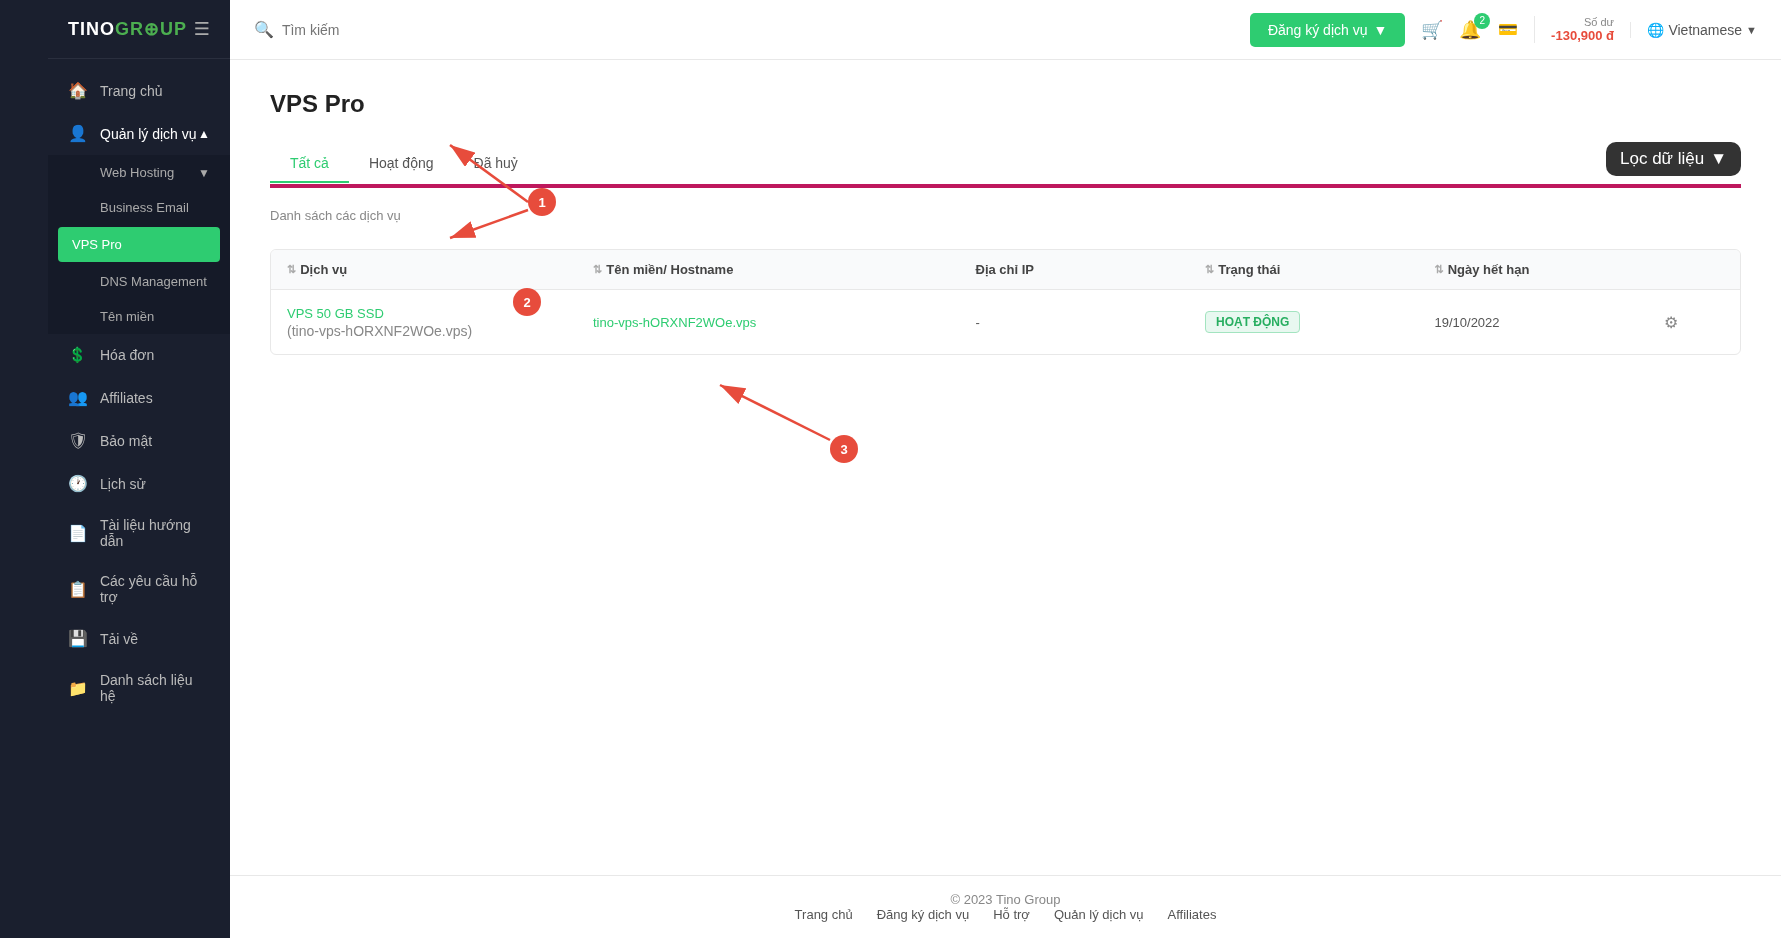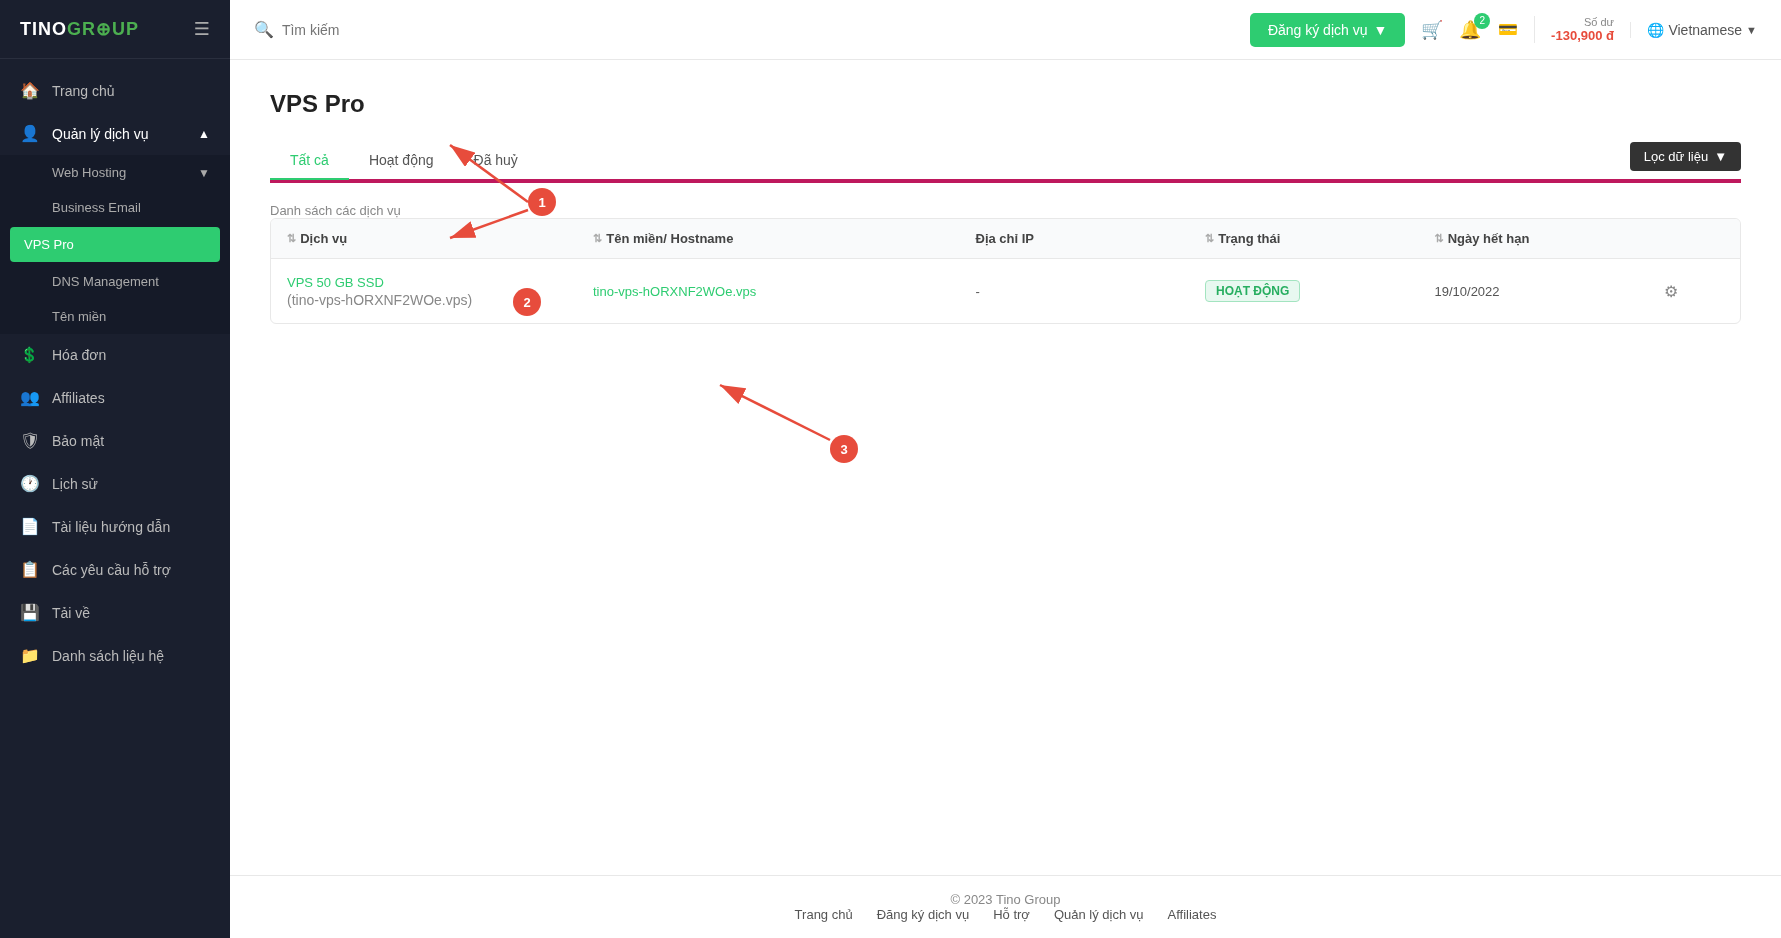--- a/index.html
+++ b/index.html
@@ -8,20 +8,21 @@
     
     .sidebar {
       width: 230px;
       min-width: 230px;
       background: #1a1f2e;
       color: #ccc;
       display: flex;
       flex-direction: column;
       height: 938px;
       overflow-y: auto;
+      padding-left: 48px;
     }
     .sidebar-logo {
       padding: 18px 20px;
       display: flex;
       align-items: center;
       justify-content: space-between;
       border-bottom: 1px solid #2a2f3e;
     }
     .logo-text {
       color: #fff;
@@ -159,30 +160,30 @@
       color: #555;
       border-bottom: 2px solid transparent;
       margin-bottom: -1px;
     }
     .tab.active { color: #2ecc71; border-bottom: 2px solid #2ecc71; font-weight: 500; }
     .filter-btn {
       background: #333;
       color: #fff;
       border: none;
       padding: 7px 14px;
-      border-radius: 4px;
-      font-size: 13px;
+      border-radius: 10px;
+      font-size: 17px;
       cursor: pointer;
       display: flex;
       align-items: center;
       gap: 6px;
       margin-bottom: 8px;
     }
 
-    .service-list-label { color: #888; font-size: 13px; margin-bottom: 0; }
+    .service-list-label { color: #888; font-size: 13px; margin-bottom: 26px; }
 
     
     .table-container { border: 1px solid #e8e8e8; border-radius: 6px; overflow: hidden; }
     .table-header {
       display: grid;
       grid-template-columns: 2fr 2.5fr 1.5fr 1.5fr 1.5fr 60px;
       background: #f9fafb;
       border-bottom: 1px solid #e8e8e8;
       padding: 12px 16px;
     }

